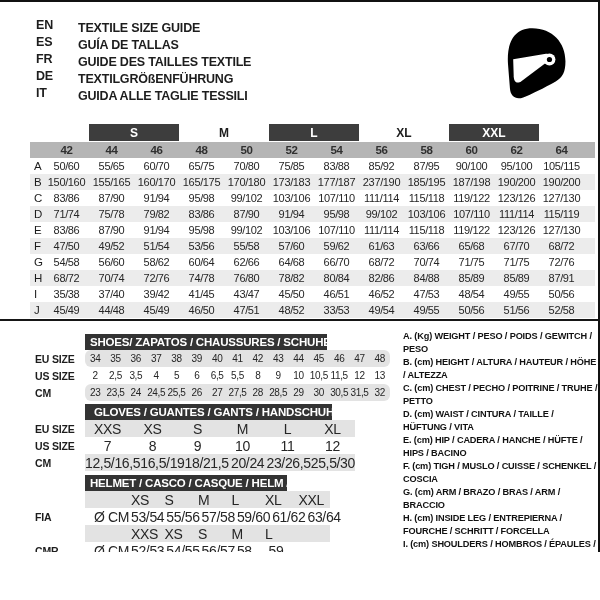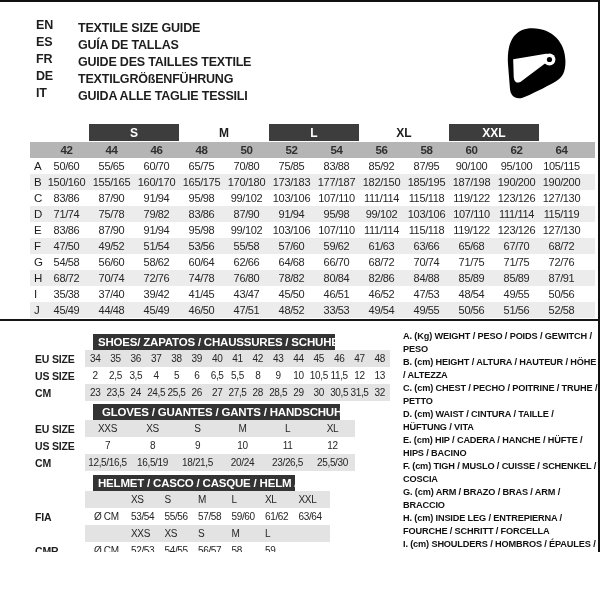--- a/index.html
+++ b/index.html
@@ -40,33 +40,33 @@
   .subtable{position:absolute;left:35px;}
   .shoes-block{top:334px;}
   .gloves-block{top:404px;}
   .helmet-block{top:475px;}
   .srow{display:flex;height:17px;}
   .srow.title{height:16px;}
   .slabel{width:50px;display:flex;align-items:center;font-weight:bold;
     font-size:10.5px;letter-spacing:-0.2px;white-space:nowrap;}
   .bar{background:#333;color:#fff;font-weight:bold;font-size:11.5px;
     display:flex;align-items:center;padding-left:5px;letter-spacing:-0.2px;
-    white-space:nowrap;box-sizing:border-box;margin-left:8px;}
+    white-space:nowrap;box-sizing:border-box;}
   .shoes-block .bar{width:242px;}
   .gloves-block .bar{width:247px;padding-left:9px;}
   .helmet-block .bar{width:202px;}
   .band{display:grid;height:100%;}
   .band.shaded{background:#e3e3e3;}
-  .shoes-block .band{width:305px;grid-template-columns:repeat(15,1fr);}
+  .shoes-block .band{width:305px;grid-template-columns:repeat(15,1fr);border-radius:6px;}
   .gloves-block .band{width:270px;grid-template-columns:repeat(6,1fr);}
   .helmet-block .band{width:245px;grid-template-columns:44px repeat(6,1fr);}
   .scell{display:flex;align-items:center;justify-content:center;
     font-size:10px;letter-spacing:-0.35px;white-space:nowrap;color:#262626;}
   .shoes-block .scell{font-size:10px;}
-  .gloves-block .scell, .helmet-block .scell{font-size:10px;}
+  .gloves-block .scell, .helmet-block .scell{font-size:14px;}
   .helmet-block .scell{justify-content:flex-start;padding-left:2px;}
   .helmet-block .scell.unit{padding-left:9px;}
 
   
   .legend{position:absolute;left:403px;top:330px;width:196px;}
   .legend-item{font-weight:bold;font-size:9.2px;line-height:13px;
     letter-spacing:-0.15px;color:#111;}
 </style>
 </head>
 <body>
@@ -149,21 +149,21 @@
         </div>
         <div class="grid-row trow alt">
           <div class="cell lbl">B</div>
           <div class="cell">150/160</div>
           <div class="cell">155/165</div>
           <div class="cell">160/170</div>
           <div class="cell">165/175</div>
           <div class="cell">170/180</div>
           <div class="cell">173/183</div>
           <div class="cell">177/187</div>
-          <div class="cell">182/150</div>
+          <div class="cell">237/190</div>
           <div class="cell">185/195</div>
           <div class="cell">187/198</div>
           <div class="cell">190/200</div>
           <div class="cell">190/200</div>
         </div>
         <div class="grid-row trow">
           <div class="cell lbl">C</div>
           <div class="cell">83/86</div>
           <div class="cell">87/90</div>
           <div class="cell">91/94</div>

